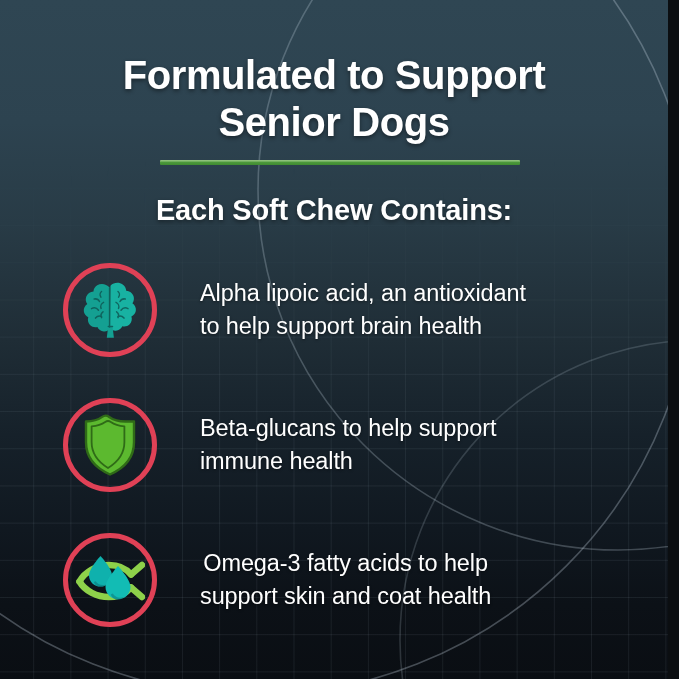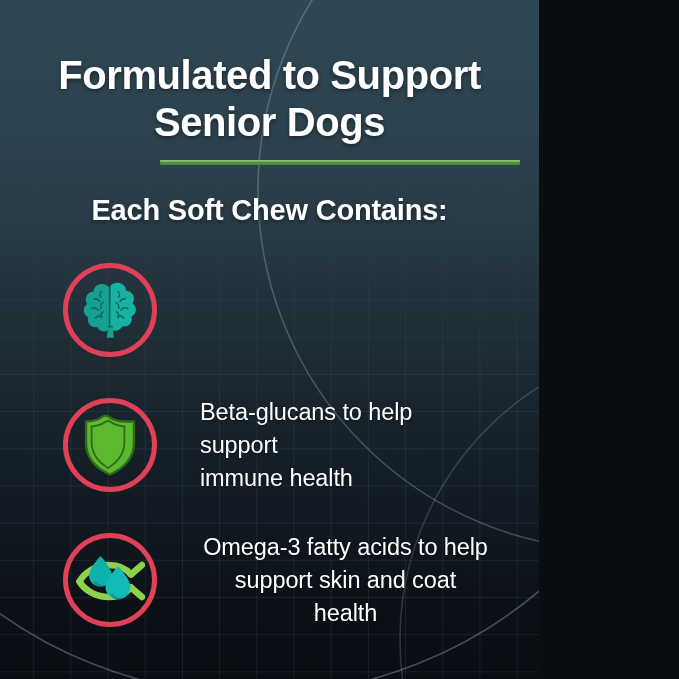--- a/index.html
+++ b/index.html
@@ -2,21 +2,21 @@
 <html><head>
 <meta charset="utf-8">
 <style>
   html, body {
     margin: 0;
     padding: 0;
     background: #0b0e11;
   }
   #canvas {
     position: relative;
-    width: 539px;
+    width: 668px;
     height: 679px;
     overflow: hidden;
     font-family: "Liberation Sans", sans-serif;
     background: linear-gradient(to bottom,
         #2f4653 0%,
         #2d4350 18%,
         #283b46 33%,
         #1f2d36 50%,
         #16212a 64%,
         #101820 78%,
@@ -158,20 +158,22 @@
             <path d="M46.3 18c-2.1-.4-4.3.6-5.3 2.5"></path>
             <path d="M49 27.6c-2.4-1.2-5.4-.5-7 1.6"></path>
             <path d="M45 37.1c-1.5-1.8-4-2.4-6.1-1.5"></path>
             <path d="M37 21.4c2.3 1 3.4 3.7 2.5 6"></path>
             <path d="M37.6 30.8c1.8 1.3 2.4 3.8 1.4 5.8"></path>
             <path d="M29.3 45.6h4.2"></path>
           </g>
         </svg>
       </span>
     </div>
+    <div class="benefit-text">Alpha lipoic acid, an antioxidant
+to help support brain health</div>
   </div>
 
   <div class="benefit-row" id="row-1">
     <div class="icon-badge">
       <span>
         <svg width="54" height="62" viewBox="0 0 54 62" fill="none">
           <path d="M3 7.5c6.6 0 12.5-1.9 16.2-4.6 2.1-1.5 4.9-1.5 7 0C29.9 5.6 35.9 7.5 42.5 7.5h8.5v20.8C51 44 40.5 54.5 27 60.5 13.5 54.5 3 44 3 28.3V7.5z" fill="#5cb92f" stroke="#2f6b17" stroke-width="2.4" stroke-linejoin="round"></path>
           <path d="M8.6 12.3c5.5-.4 10.4-2 13.6-4.3 1.7-1.2 3.9-1.2 5.6 0 3.2 2.3 8.1 3.9 13.6 4.3v15.7c0 12.5-8.4 21.1-16.4 26-8-4.9-16.4-13.5-16.4-26V12.3z" fill="#5cb92f" stroke="#2f6b17" stroke-width="1.8" stroke-linejoin="round"></path>
         </svg>
       </span>

